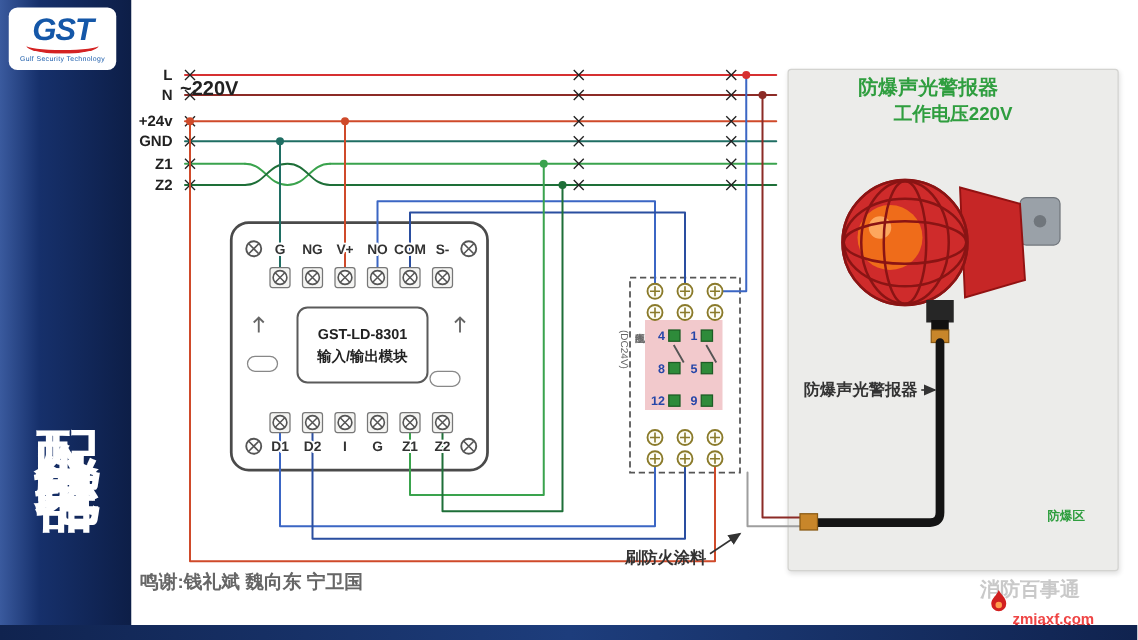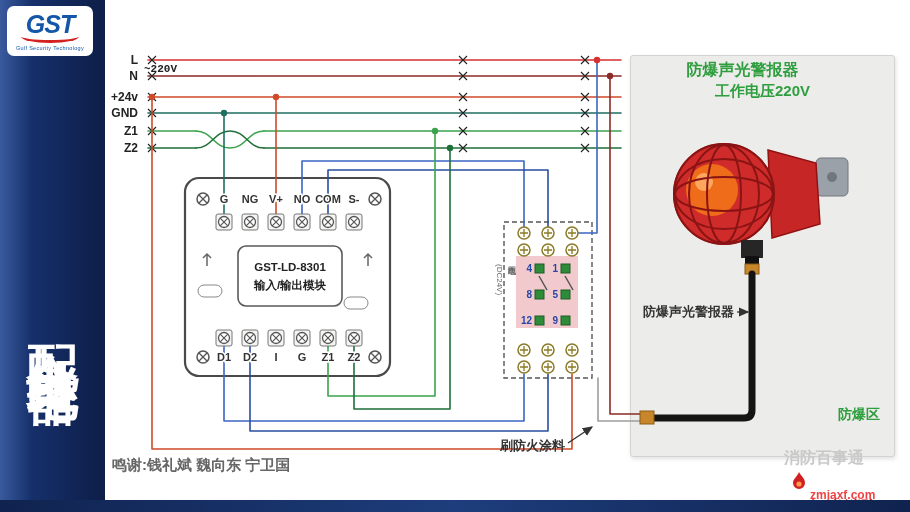--- a/index.html
+++ b/index.html
@@ -19,21 +19,21 @@
     letter-spacing:8px;line-height:105px;text-align:center;}
   
   .bottombar{position:absolute;left:0;top:500px;width:910px;height:12px;
     background:linear-gradient(90deg,#10234f,#1d3d7c 50%,#10234f);z-index:6;}
   
   .panel{position:absolute;left:630px;top:55px;width:263px;height:400px;background:#ececea;
     border:1px solid #d3d3d0;border-radius:3px;box-shadow:1px 2px 4px rgba(0,0,0,.12);z-index:1;}
   svg.diagram{position:absolute;left:0;top:0;z-index:2;}
   .lbl{position:absolute;z-index:3;color:#222;}
   .buslbl{font-size:12px;font-weight:600;width:42px;text-align:right;left:96px;}
-  .note220{font-size:11px;font-weight:600;color:#222;font-family:Liberation Mono, monospace;}
+  .note220{font-size:16px;font-weight:600;color:#222;}
   .greenttl{color:#2f9e3f;font-weight:700;text-align:center;}
   .relayttl{color:#2f9e55;font-weight:700;font-size:15px;}
   .vtext{position:absolute;writing-mode:vertical-rl;text-orientation:mixed;font-size:8px;color:#666;z-index:3;}
   .anno{font-size:13px;color:#333;font-weight:600;}
   .credits{font-size:15px;color:#666;font-weight:600;}
   .wm-faint{font-size:16px;font-weight:700;color:#c9c9c9;}
   .wm-brand{font-size:17px;font-weight:800;color:#d22020;}
   .wm-url{font-size:12px;font-weight:700;color:#ef4444;}
   
   svg text{font-family:"Liberation Sans","DejaVu Sans",sans-serif;}
@@ -331,26 +331,26 @@
   <div class="lbl buslbl" style="top:124px">Z1</div>
   <div class="lbl buslbl" style="top:141px">Z2</div>
   <div class="lbl note220" style="left:144px;top:63px">~220V</div>
 
   <div class="vtext" style="left:495px;top:264px">(DC24V)</div>
   <div class="vtext" style="left:505px;top:260px">线圈电压</div>
 
   <div class="lbl greenttl" style="left:620px;top:60px;width:245px;font-size:16px">防爆声光警报器</div>
   <div class="lbl greenttl" style="left:640px;top:82px;width:245px;font-size:15px">工作电压220V</div>
   <div class="lbl anno" style="left:643px;top:303px">防爆声光警报器</div>
-  <div class="lbl greenttl" style="left:838px;top:406px;font-size:14px">防爆区</div>
+  <div class="lbl greenttl" style="left:838px;top:406px;font-size:10px">防爆区</div>
 
   <div class="lbl anno" style="left:500px;top:437px">刷防火涂料</div>
   <div class="lbl credits" style="left:112px;top:456px">鸣谢:钱礼斌 魏向东 宁卫国</div>
 
-  <div class="lbl wm-faint" style="left:784px;top:448px">消防百事通</div>
+  <div class="lbl wm-faint" style="left:784px;top:462px">消防百事通</div>
   <svg class="abs" style="left:790px;top:471px;z-index:4" width="18" height="20" viewBox="0 0 18 20">
     <path d="M9,1 C11,5 15,7 15,12 A6,6 0 0 1 3,12 C3,8 7,6 9,1 Z" fill="#d22020"></path>
     <circle cx="9" cy="13" r="2.6" fill="#ff9d4d"></circle>
   </svg>
   <div class="lbl wm-brand" style="left:810px;top:496px">智淼消防</div>
   <div class="lbl wm-url" style="left:810px;top:488px">zmjaxf.com</div>
 
   <div class="sidebar">
     <div class="logobox">
       <div class="gsttext">GST</div>

